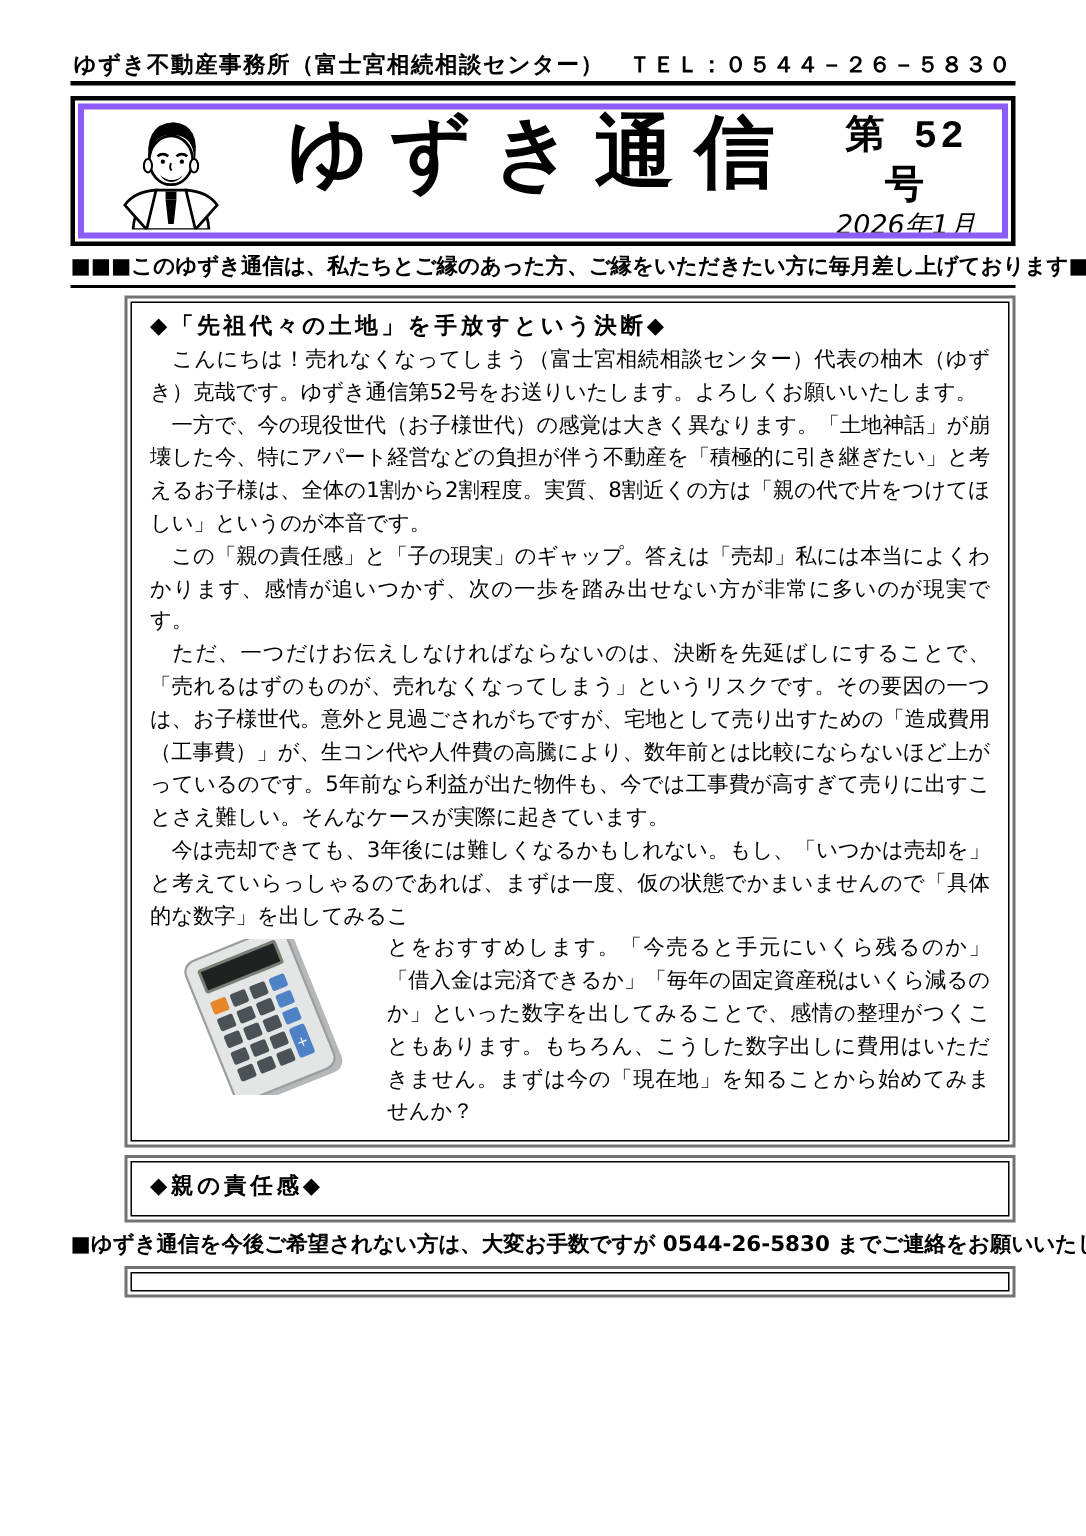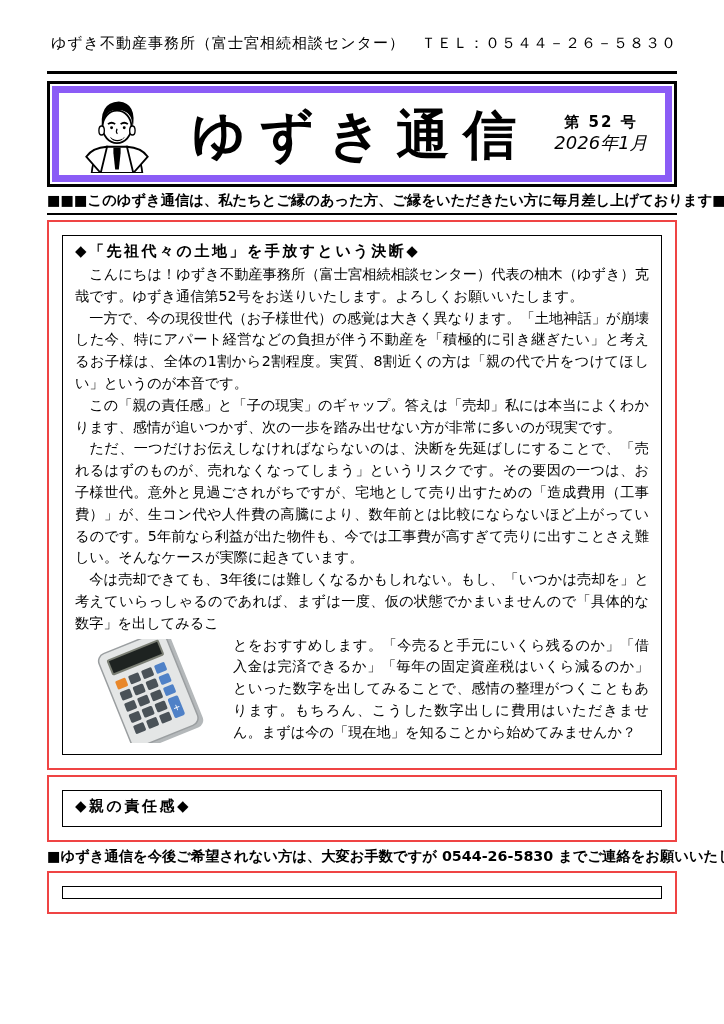--- a/index.html
+++ b/index.html
@@ -4,40 +4,40 @@
 <style>
   html,body{margin:0;padding:0;}
   body{
     width:724px;height:1024px;overflow:hidden;background:#ffffff;color:#000;
     font-family:"DejaVu Sans","Liberation Sans",sans-serif;
   }
   .sheet{padding:34px 47px 0 47px;width:630px;}
 
   
   .topbar{
-    font-size:15px;font-weight:normal;text-align:right;letter-spacing:1px;
-    padding-bottom:18px;border-bottom:3px solid #000;margin-bottom:7px;white-space:nowrap;
+    font-size:15px;font-weight:bold;text-align:center;letter-spacing:1px;
+    padding-bottom:1px;border-bottom:3px solid #000;margin-bottom:7px;white-space:nowrap;
   }
 
   
   .mast-outer{border:3px solid #000;padding:2px;}
-  .mast-inner{border:7px solid #8b5cf6;display:flex;align-items:center;height:78px;padding:2px 8px;overflow:hidden;}
+  .mast-inner{border:4px solid #8b5cf6;display:flex;height:78px;padding:2px 8px;overflow:hidden;}
   .mast-portrait{flex:0 0 100px;display:flex;justify-content:center;align-items:flex-end;height:100%;}
   .mast-title{flex:1;text-align:center;font-size:53px;font-weight:bold;letter-spacing:14px;white-space:nowrap;line-height:1;padding-left:10px;}
   .mast-issue{flex:0 0 112px;text-align:center;line-height:1.25;}
-  .issue-no{font-size:15px;font-weight:bold;letter-spacing:2px;}
+  .issue-no{font-size:26px;font-weight:bold;letter-spacing:2px;font-family:Liberation Mono, monospace;}
   .issue-date{font-size:18px;font-style:italic;}
 
   .tagline{
     font-size:14.3px;font-weight:bold;text-align:center;white-space:nowrap;
     padding:4px 0 3px 0;border-bottom:2px solid #000;
   }
 
   
-  .dbox{border:2px solid #ef4444;padding:13px;margin-top:5px;}
+  .dbox{border:2px solid #737373;padding:2px;margin-top:5px;margin-left:36px;}
   .dbox-inner{border:1px solid #000;padding:5px 12px 7px 12px;}
 
   .sec-heading{font-size:15px;font-weight:bold;letter-spacing:2.5px;margin:1px 0 3px 0;}
   p.body{font-size:14.2px;line-height:21.8px;text-align:justify;margin:0;}
 
   .calc-row{display:flex;align-items:flex-start;}
   .calc-box{flex:0 0 152px;padding:4px 6px 0 0;}
   .calc-row p.body{flex:1;}
 
   .unsubscribe{font-size:14.3px;font-weight:bold;text-align:center;margin:5px 0 4px 0;white-space:nowrap;}
@@ -79,21 +79,21 @@
         <div class="issue-date">2026年1月</div>
       </div>
     </div>
   </div>
 
   <div class="tagline">■■■このゆずき通信は、私たちとご縁のあった方、ご縁をいただきたい方に毎月差し上げております■■■</div>
 
   <div class="dbox">
     <div class="dbox-inner">
       <div class="sec-heading">◆「先祖代々の土地」を手放すという決断◆</div>
-      <p class="body">　こんにちは！ゆずき不動産事務所（富士宮相続相談センター）代表の柚木（ゆずき）克哉です。ゆずき通信第52号をお送りいたします。よろしくお願いいたします。</p>
+      <p class="body">　こんにちは！売れなくなってしまう（富士宮相続相談センター）代表の柚木（ゆずき）克哉です。ゆずき通信第52号をお送りいたします。よろしくお願いいたします。</p>
       <p class="body">　一方で、今の現役世代（お子様世代）の感覚は大きく異なります。「土地神話」が崩壊した今、特にアパート経営などの負担が伴う不動産を「積極的に引き継ぎたい」と考えるお子様は、全体の1割から2割程度。実質、8割近くの方は「親の代で片をつけてほしい」というのが本音です。</p>
       <p class="body">　この「親の責任感」と「子の現実」のギャップ。答えは「売却」私には本当によくわかります、感情が追いつかず、次の一歩を踏み出せない方が非常に多いのが現実です。</p>
       <p class="body">　ただ、一つだけお伝えしなければならないのは、決断を先延ばしにすることで、「売れるはずのものが、売れなくなってしまう」というリスクです。その要因の一つは、お子様世代。意外と見過ごされがちですが、宅地として売り出すための「造成費用（工事費）」が、生コン代や人件費の高騰により、数年前とは比較にならないほど上がっているのです。5年前なら利益が出た物件も、今では工事費が高すぎて売りに出すことさえ難しい。そんなケースが実際に起きています。</p>
       <p class="body">　今は売却できても、3年後には難しくなるかもしれない。もし、「いつかは売却を」と考えていらっしゃるのであれば、まずは一度、仮の状態でかまいませんので「具体的な数字」を出してみるこ</p>
       <div class="calc-row">
         <div class="calc-box">
           <svg width="150" height="104" viewBox="0 0 150 104" aria-hidden="true">
             <g transform="rotate(-22 75 52)">
               <rect x="42" y="4" width="72" height="100" rx="8" fill="#b4b8ba"></rect>
               <rect x="38" y="0" width="72" height="100" rx="8" fill="#e4e6e6" stroke="#9a9ea0" stroke-width="1.5"></rect>

